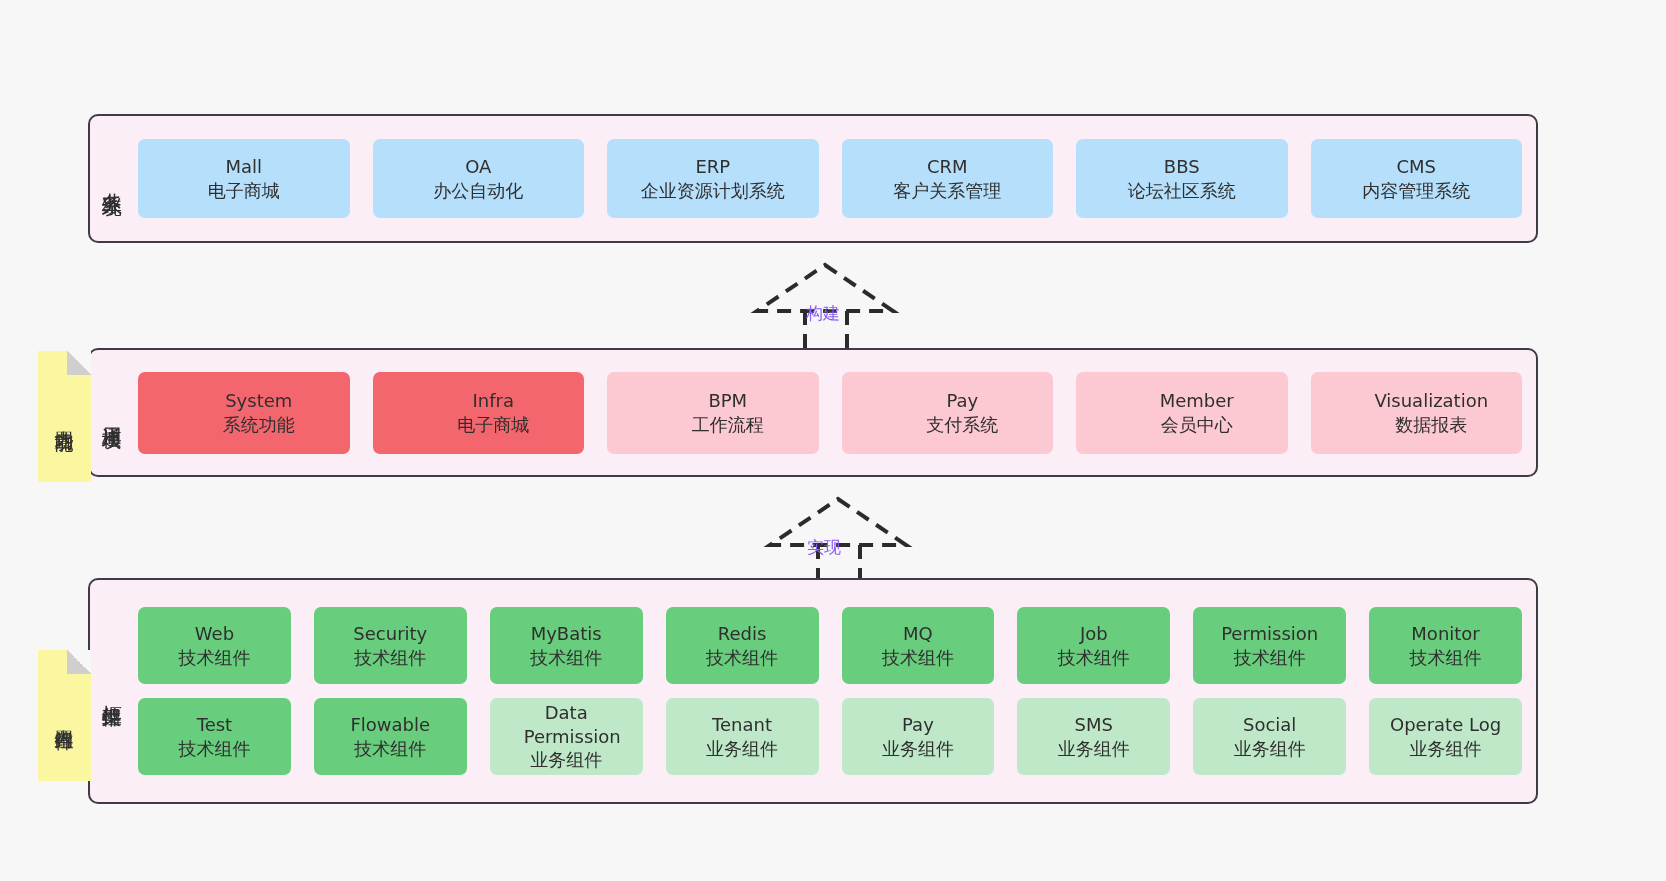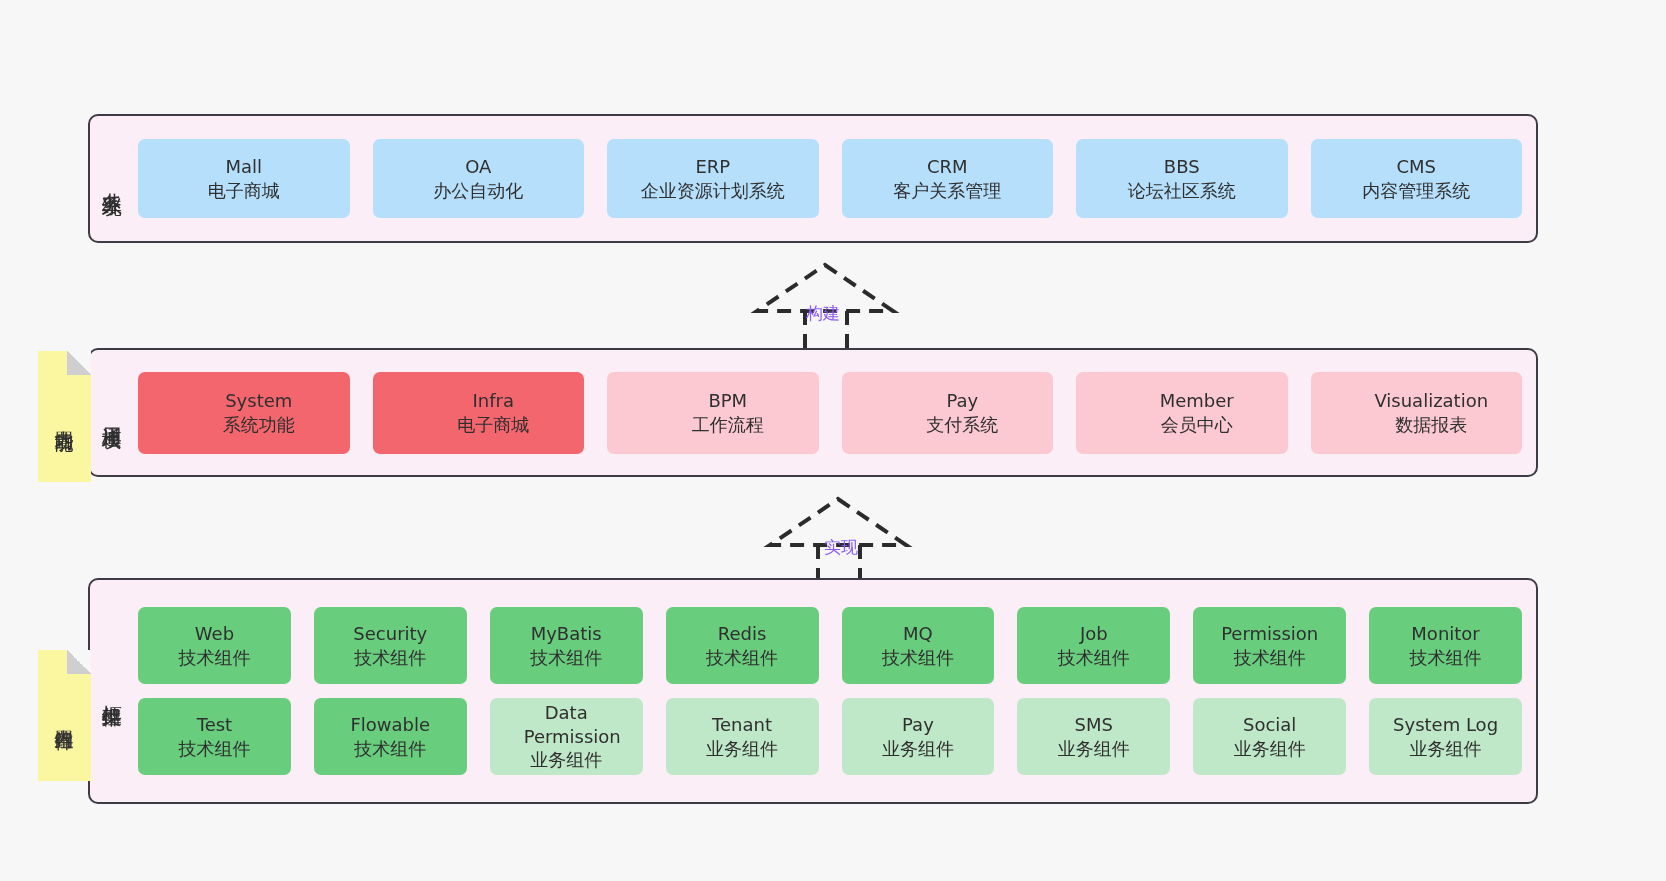--- a/index.html
+++ b/index.html
@@ -216,21 +216,21 @@
   <div class="sticky" style="left:38px; top:351px; width:53px; height:131px;">
     <span class="fold"></span>
     <span>内置功能</span>
   </div>
 
   <div class="connector" style="left:763px; top:492px; width:160px; height:90px;">
     <svg width="160" height="90" viewBox="0 0 160 90">
       <path d="M 75 7 L 143 53 L 7 53 Z" fill="#f7f7f7" stroke="#2b2b2b" stroke-width="4" stroke-dasharray="14 9" stroke-linecap="butt" stroke-linejoin="miter"></path>
       <path d="M 55 53 L 55 90 M 97 53 L 97 90" fill="none" stroke="#2b2b2b" stroke-width="4" stroke-dasharray="14 9"></path>
     </svg>
-    <div class="conn-label" style="left:61px; top:44px;">实现</div>
+    <div class="conn-label" style="left:44px; top:44px;">实现</div>
   </div>
 
   <div class="layer" style="left:88px; top:578px; width:1450px; height:226px;">
     <div class="layer-title">框架组件</div>
     <div class="layer-body">
 
       <div class="row">
         <div class="node c-green h-frame">
           <div class="t-en">Web</div>
           <div class="t-cn">技术组件</div>
@@ -288,21 +288,21 @@
         </div>
         <div class="node c-lightgreen h-frame">
           <div class="t-en">SMS</div>
           <div class="t-cn">业务组件</div>
         </div>
         <div class="node c-lightgreen h-frame">
           <div class="t-en">Social</div>
           <div class="t-cn">业务组件</div>
         </div>
         <div class="node c-lightgreen h-frame">
-          <div class="t-en">System Log</div>
+          <div class="t-en">Operate Log</div>
           <div class="t-cn">业务组件</div>
         </div>
       </div>
 
     </div>
   </div>
 
   <div class="sticky" style="left:38px; top:650px; width:53px; height:131px;">
     <span class="fold"></span>
     <span>内置组件</span>

